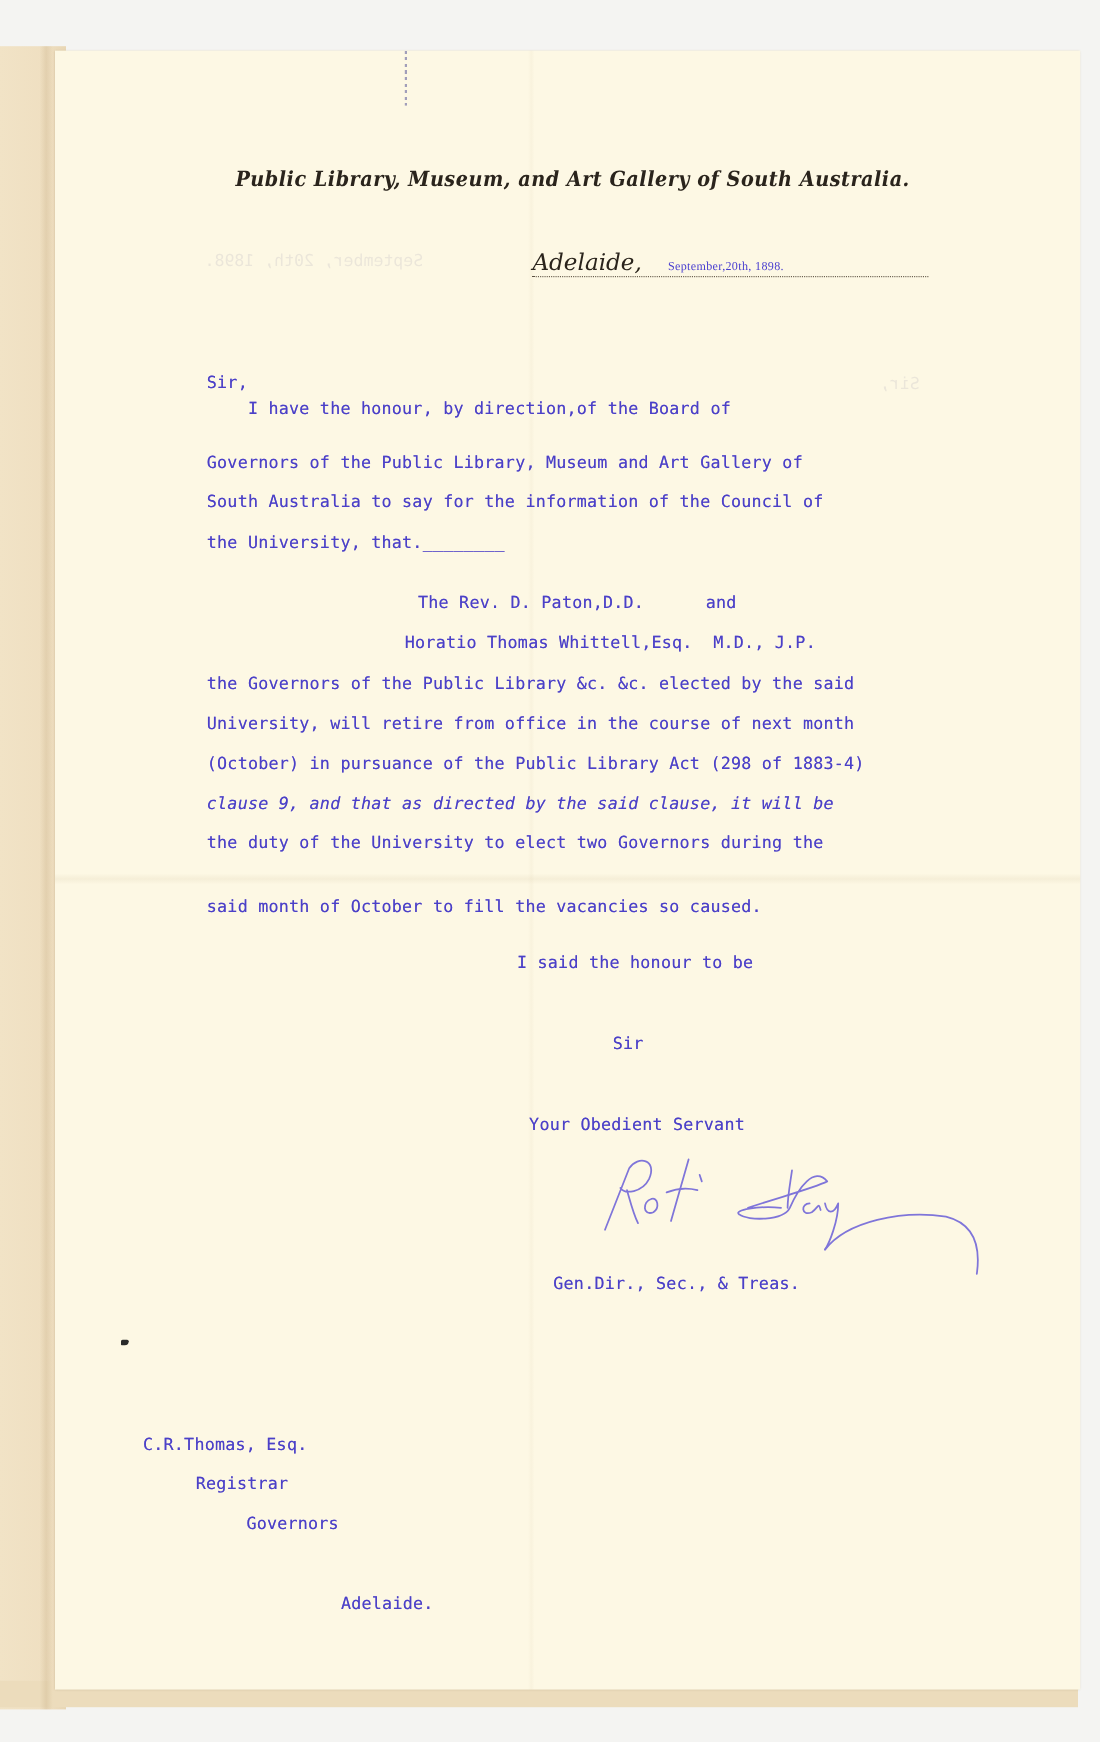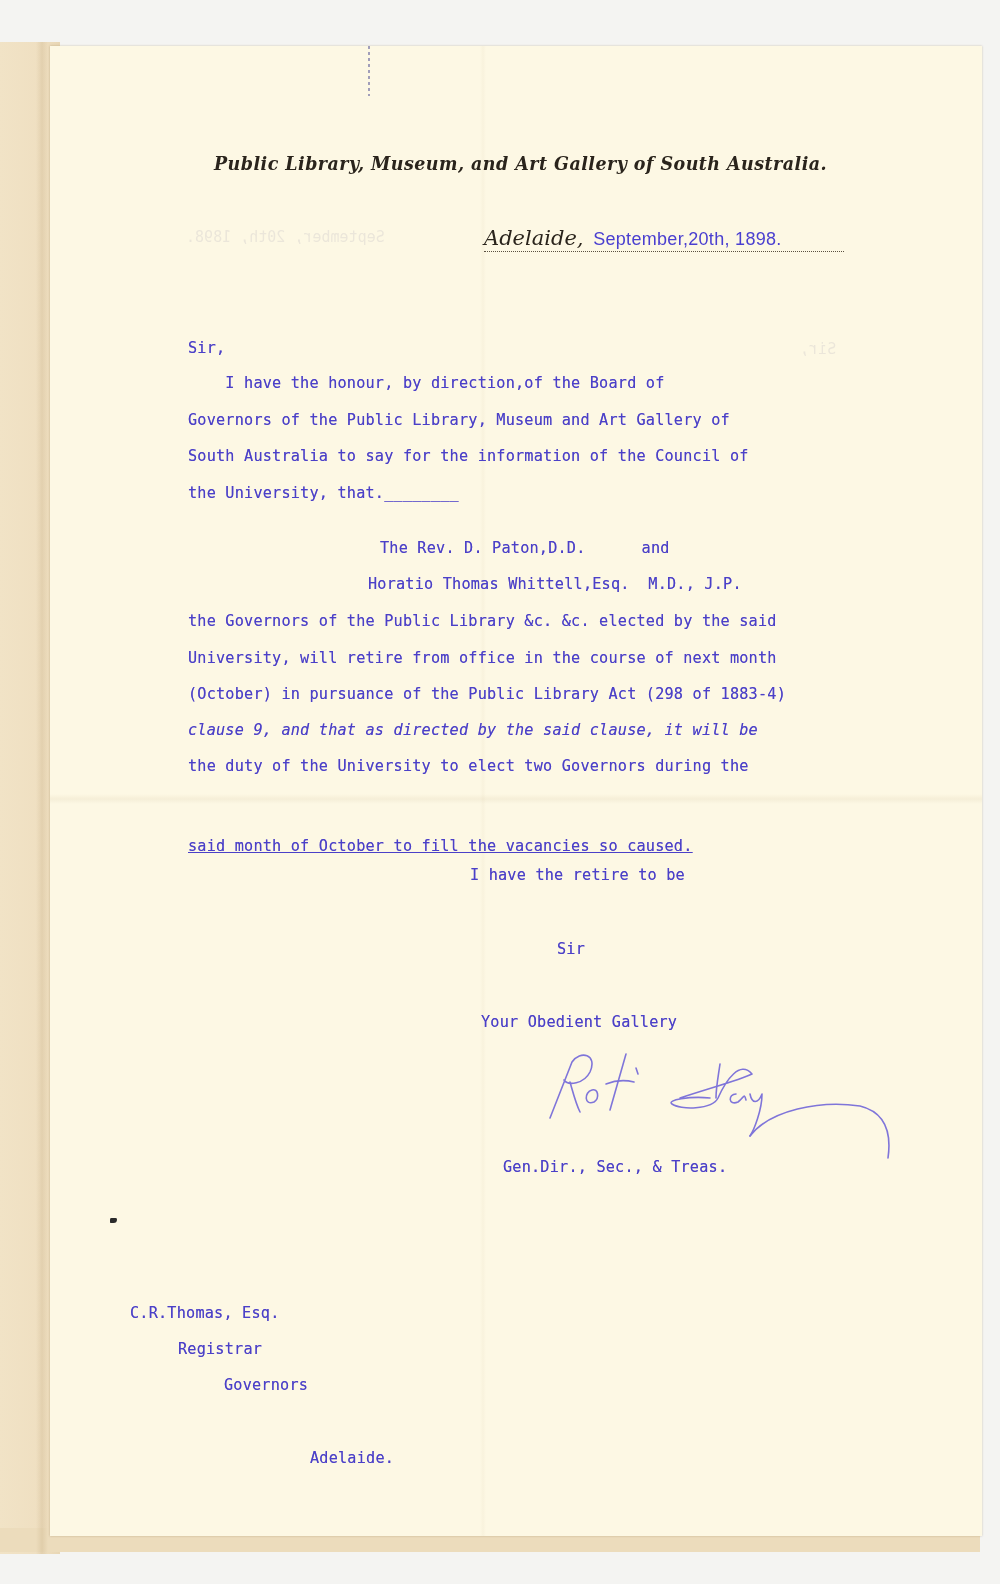--- a/index.html
+++ b/index.html
@@ -46,22 +46,22 @@
     white-space: nowrap;
   }
   .dateline {
     position: absolute; left: 484px; top: 226px; white-space: nowrap;
     border-bottom: 1px dotted #5a5040; padding-bottom: 1px; width: 360px;
   }
   .place {
     font-family: "DejaVu Serif", serif; font-style: italic; font-size: 21px; color: #2a241c;
   }
   .date {
-    font-family: Liberation Sans, sans-serif; font-size: 18px; color: #4a3fd0;
-    letter-spacing: 0.3px;
+    font-family: Liberation Serif, serif; font-size: 11px; color: #4a3fd0;
+    margin-left: 14px; letter-spacing: 0.3px;
   }
   .typed {
     position: absolute; font-family: "DejaVu Sans Mono", monospace; font-size: 15.2px;
     color: #4b40c8; white-space: nowrap; letter-spacing: 0.2px;
     text-shadow: 0 0 0.6px rgba(75,64,200,0.6);
   }
   .signature {
     position: absolute; left: 540px; top: 1040px; width: 360px; height: 130px;
   }
   .stray-mark {
@@ -92,38 +92,38 @@
 
 <div class="letterhead">Public Library, Museum, and Art Gallery of South Australia.</div>
 
 <div class="dateline">
   <span class="place">Adelaide,</span>
   <span class="date">September,20th,  1898.</span>
 </div>
 
 <div class="typed" style="left:188px; top:339px;">Sir,</div>
 
-<div class="typed" style="left:188px; top:374px; white-space:pre;">    I have the honour, by direction,of the Board of</div>
+<div class="typed" style="left:188px; top:362px; white-space:pre;">    I have the honour, by direction,of the Board of</div>
 <div class="typed" style="left:188px; top:411px;">Governors of the Public Library, Museum and Art Gallery of</div>
 <div class="typed" style="left:188px; top:447px;">South Australia to say for the information of the Council of</div>
 <div class="typed" style="left:188px; top:484px;text-align:center;">the University, that.________</div>
 
 <div class="typed" style="left:368px; top:539px; white-space:pre;margin-left:12px;">The Rev. D. Paton,D.D.      and</div>
 <div class="typed" style="left:368px; top:575px; white-space:pre;">Horatio Thomas Whittell,Esq.  M.D., J.P.</div>
 
 <div class="typed" style="left:188px; top:612px;">the Governors of the Public Library &amp;c. &amp;c. elected by the said</div>
 <div class="typed" style="left:188px; top:649px;">University, will retire from office in the course of next month</div>
 <div class="typed" style="left:188px; top:685px;">(October) in pursuance of the Public Library Act (298 of 1883-4)</div>
 <div class="typed" style="left:188px; top:721px;font-style:italic;">clause 9, and that as directed by the said clause, it will be</div>
 <div class="typed" style="left:188px; top:757px;">the duty of the University to elect two Governors during the</div>
-<div class="typed" style="left:188px; top:837px;text-decoration:underline;">said month of October to fill the vacancies so caused.</div>
+<div class="typed" style="left:188px; top:815px;">said month of October to fill the vacancies so caused.</div>
 
-<div class="typed" style="left:470px; top:866px;">I have the retire to be</div>
+<div class="typed" style="left:470px; top:866px;">I said the honour to be</div>
 <div class="typed" style="left:557px; top:940px;">Sir</div>
-<div class="typed" style="left:481px; top:1013px;">Your Obedient Gallery</div>
+<div class="typed" style="left:481px; top:1013px;">Your Obedient Servant</div>
 
 <svg class="signature" viewBox="0 0 360 130">
   <g fill="none" stroke="#6a5fd8" stroke-width="1.6" stroke-linecap="round" stroke-linejoin="round" opacity="0.85">
 
     <path d="M10 78 L32 22 C40 10, 58 14, 50 32 C44 44, 28 46, 24 40"></path>
     <path d="M30 42 C34 56, 36 64, 40 72"></path>
 
     <path d="M52 50 C44 52, 44 66, 54 62 C60 58, 58 48, 52 50"></path>
 
     <path d="M70 70 L86 14"></path>

